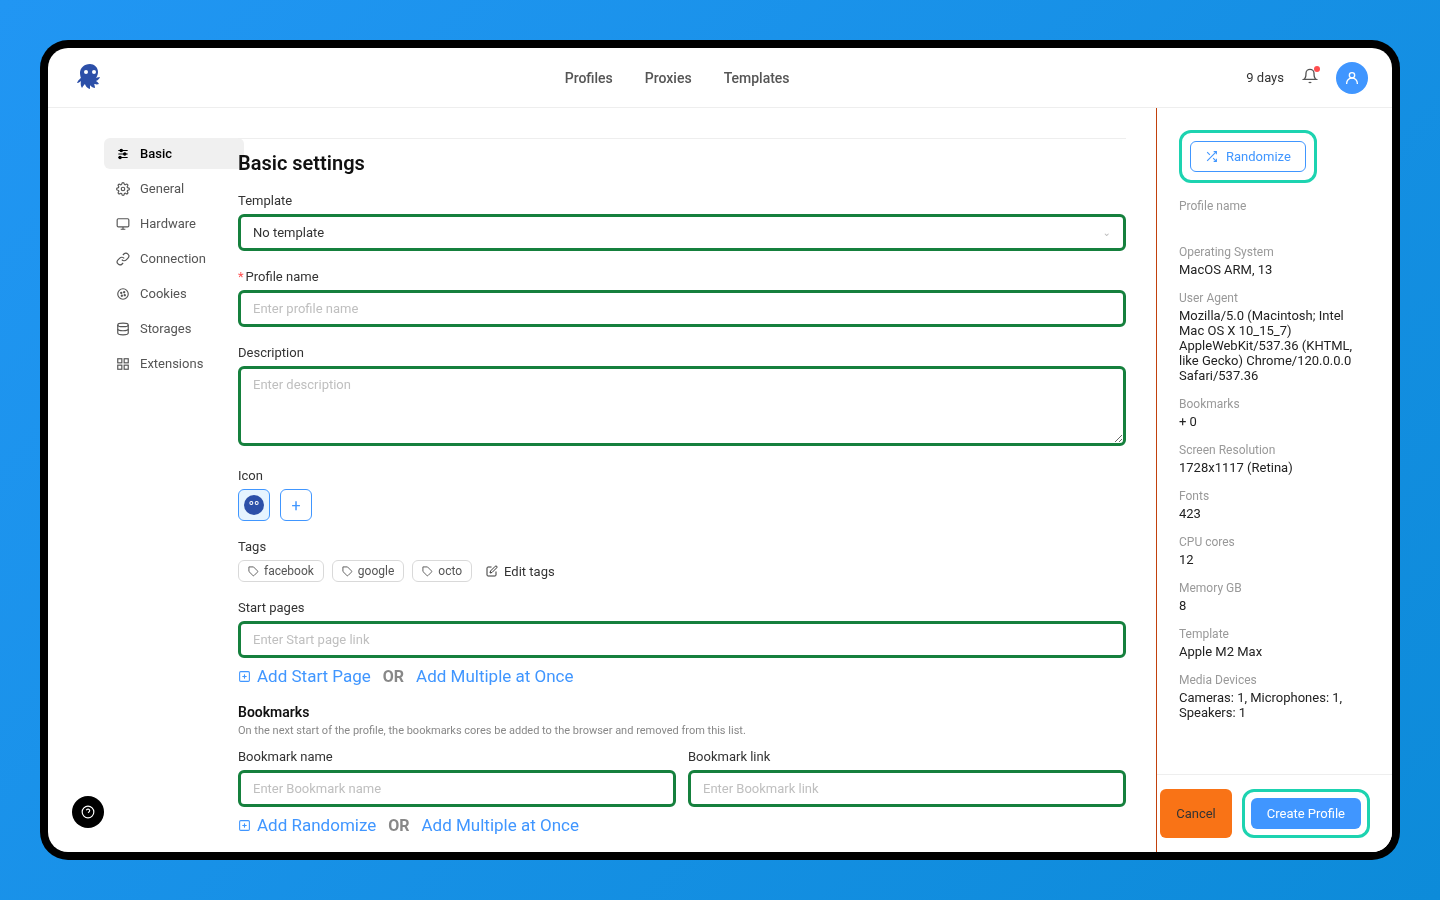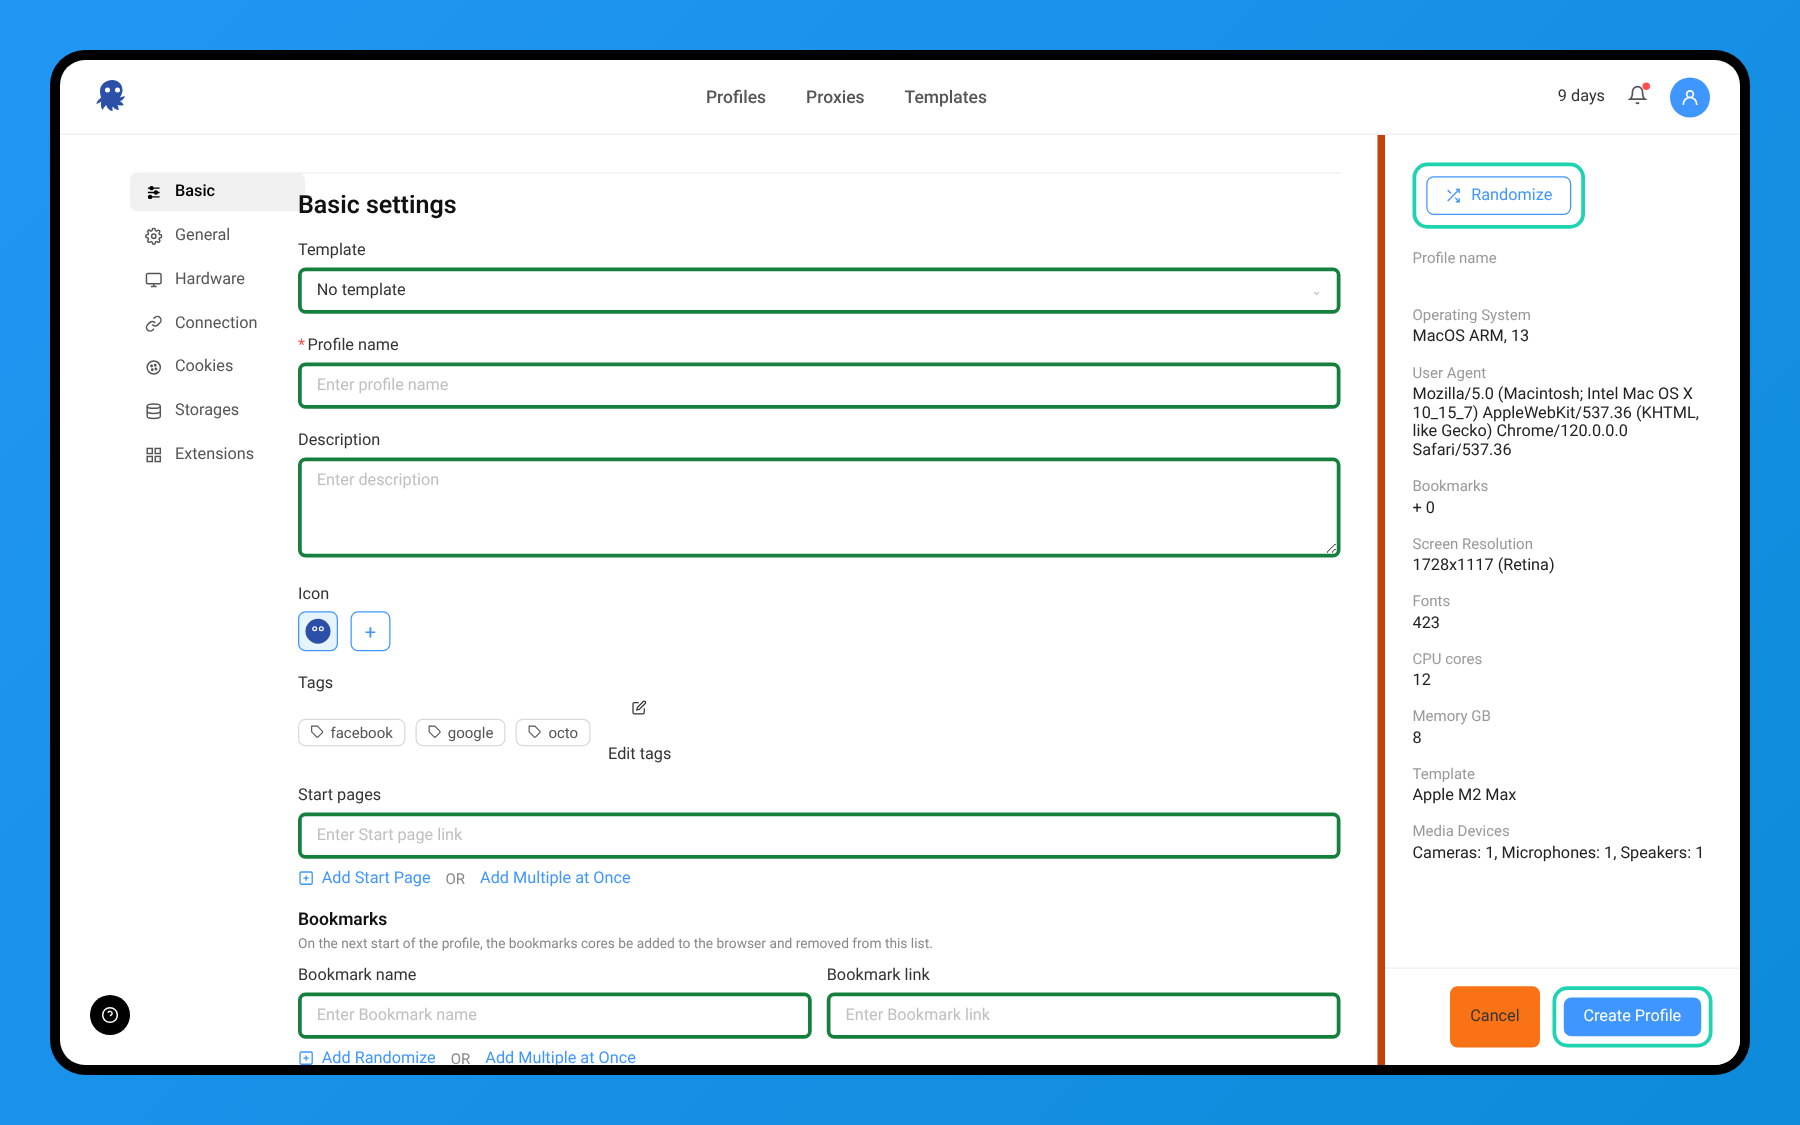--- a/index.html
+++ b/index.html
@@ -36,32 +36,32 @@
     textarea.text-input { resize: vertical; height: 80px; }
     
     .icon-row { display: flex; gap: 10px; }
     .icon-box { width: 32px; height: 32px; border: 1px solid #4096ff; border-radius: 6px; display: flex; align-items: center; justify-content: center; cursor: pointer; }
     .icon-box.selected { background: #e6f4ff; }
     .icon-octo { width: 24px; height: 24px; }
     .add-plus { color: #4096ff; font-size: 16px; }
     
     .tags-row { display: flex; gap: 8px; align-items: center; flex-wrap: wrap; }
     .tag-pill { border: 1px solid #d9d9d9; border-radius: 6px; padding: 3px 9px; font-size: 12px; display: flex; gap: 5px; align-items: center; color: #555; background: #fff; }
-    .edit-tags { display: flex; gap: 24px; align-items: center; font-size: 13px; color: #333; cursor: pointer; margin-left: 6px; flex-direction: column; }
+    .edit-tags { display: flex; gap: 6px; align-items: center; font-size: 13px; color: #333; cursor: pointer; margin-left: 6px; }
     
     .link-row { display: flex; gap: 12px; align-items: center; margin-top: 8px; }
-    .add-link { color: #4096ff; font-size: 13px; cursor: pointer; display: flex; gap: 6px; align-items: center; }
-    .or-text { font-size: 12px; color: #888; }
+    .add-link { color: #4096ff; font-size: 17px; cursor: pointer; display: flex; gap: 6px; align-items: center; }
+    .or-text { font-size: 16px; color: #888; font-weight: bold; }
     
     .section-subtitle { font-size: 14px; font-weight: 600; margin-bottom: 4px; color: #111; }
     .section-desc { font-size: 11px; color: #888; margin-bottom: 12px; }
     .bookmark-row { display: flex; gap: 12px; }
     .bookmark-row .field-col { flex: 1; }
     
-    .right-panel { width: 290px; border-left: 6px solid #c2410c; padding: 22px 22px 70px 22px; position: relative; overflow-y: auto; }
+    .right-panel { width: 236px; border-left: 1px solid #c2410c; padding: 22px 22px 70px 22px; position: relative; overflow-y: auto; }
     .randomize-btn { border: 1px solid #4096ff; color: #4096ff; background: #fff; border-radius: 6px; padding: 7px 14px; font-size: 13px; cursor: pointer; display: inline-flex; gap: 8px; align-items: center; }
     .hl-box { border: 3px solid #1dd3b0; border-radius: 12px; padding: 8px; display: inline-block; margin-bottom: 16px; }
     .info-label { font-size: 12px; color: #999; margin-bottom: 3px; }
     .info-value { font-size: 13px; color: #222; margin-bottom: 14px; word-break: break-word; }
     
     .bottom-bar { position: absolute; bottom: 0; right: 0; width: 290px; border-top: 1px solid #eee; padding: 14px 22px; display: flex; justify-content: flex-end; gap: 10px; background: #fff; }
     .btn-cancel { border: none; background: #f97316; color: #333; padding: 8px 16px; border-radius: 6px; font-size: 13px; cursor: pointer; }
     .btn-create { border: none; background: #4096ff; color: #fff; padding: 8px 16px; border-radius: 6px; font-size: 13px; cursor: pointer; }
     .hl-box-2 { border: 3px solid #1dd3b0; border-radius: 12px; padding: 6px; display: inline-flex; }
     

